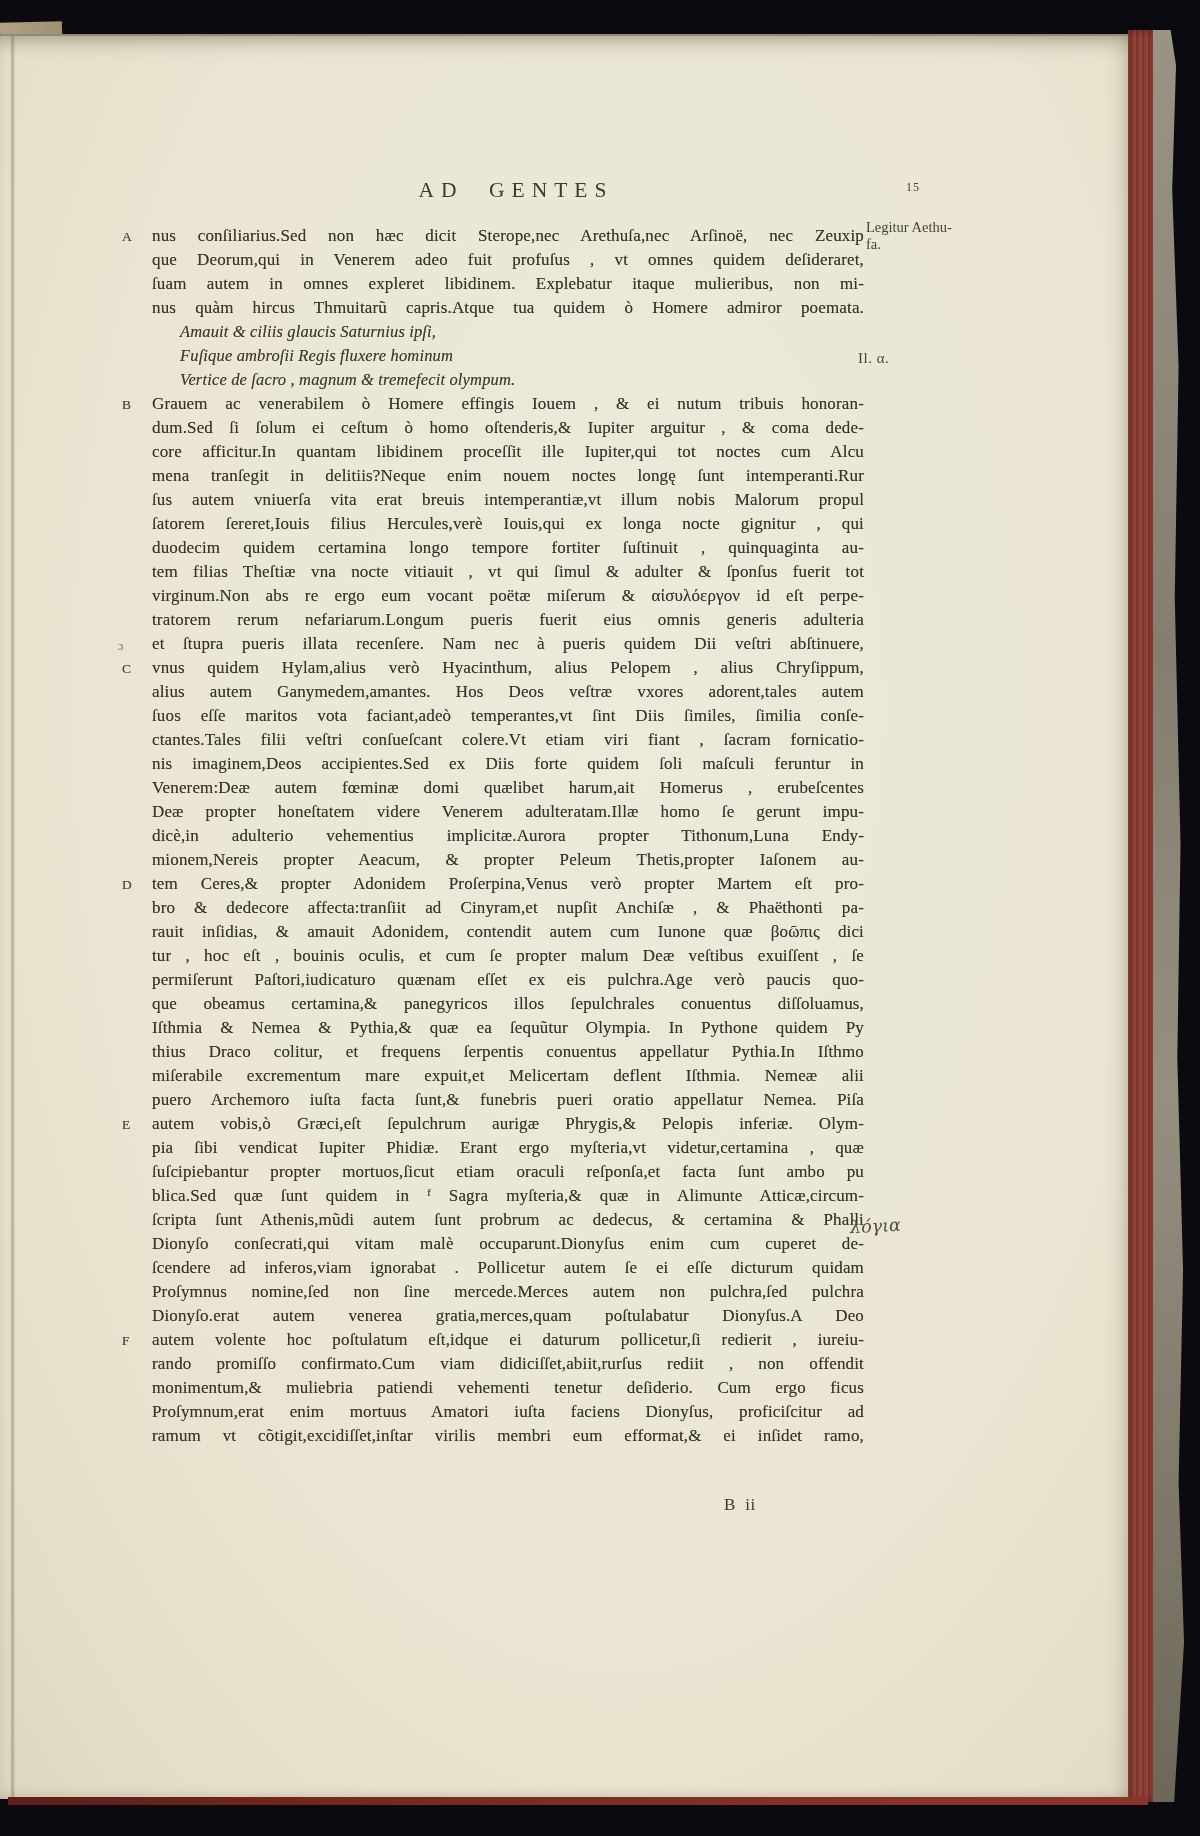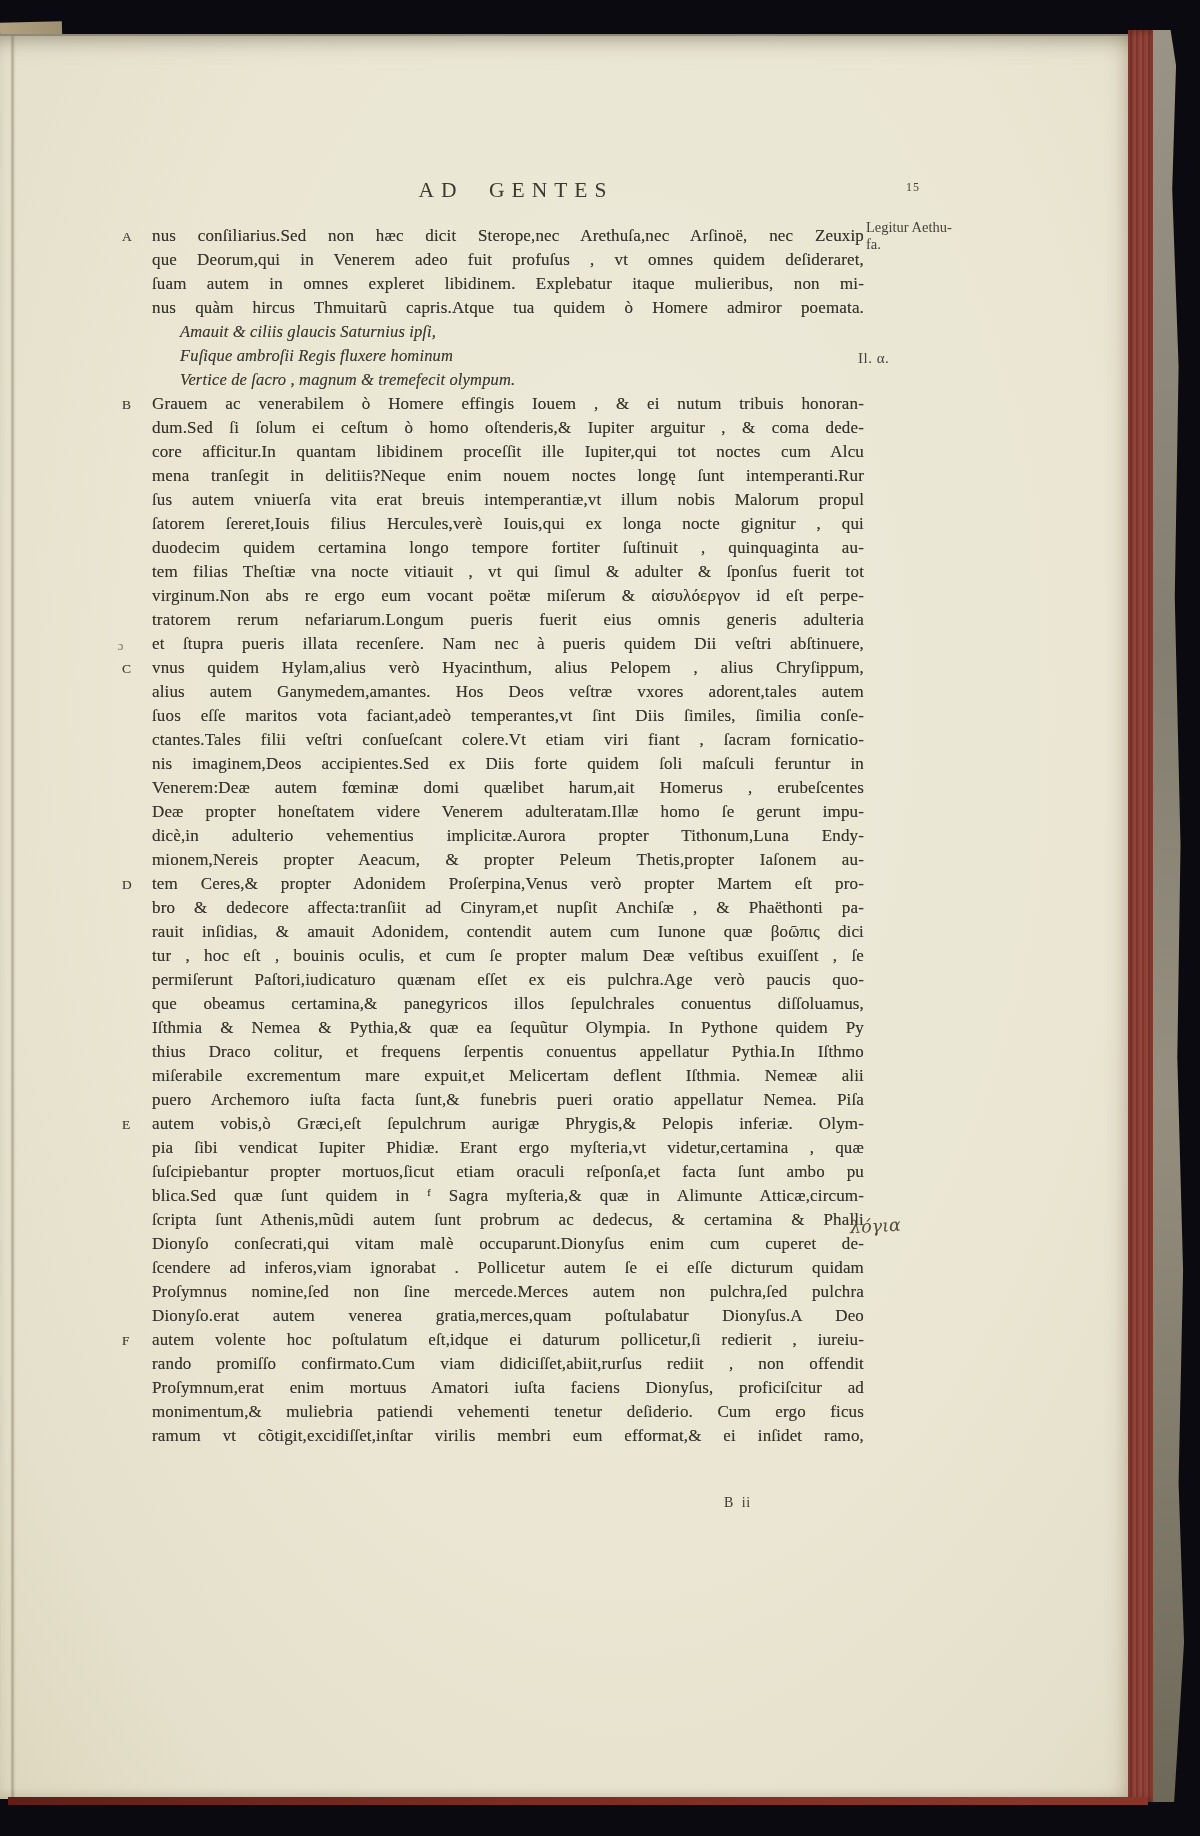--- a/index.html
+++ b/index.html
@@ -91,21 +91,21 @@
   .note-legitur{left:866px;top:183px;font-size:14.5px;line-height:17px;}
   .note-iliad{left:858px;top:314px;font-size:15px;letter-spacing:.5px;}
   .note-greek{
     left:850px;top:1180px;font-size:17.5px;font-style:italic;
     color:#564a3c;transform:rotate(-3deg);
     font-family:"DejaVu Serif","Liberation Serif",serif;
   }
 
   
   .signature{
-    position:absolute;left:724px;top:1459px;font-size:14px;color:#3a372e;
+    position:absolute;left:724px;top:1459px;font-size:17px;color:#3a372e;
     white-space:pre;letter-spacing:.5px;
   }
 </style>
 </head>
 <body>
 
 <div class="scene">
 
   <div class="corner-tab"></div>
 
@@ -159,22 +159,22 @@
         <div class="line">pia ſibi vendicat Iupiter Phidiæ.  Erant ergo myſteria,vt videtur,certamina , quæ</div>
         <div class="line">ſuſcipiebantur propter mortuos,ſicut etiam oraculi reſponſa,et facta ſunt ambo pu</div>
         <div class="line">blica.Sed quæ ſunt quidem in ᶠ Sagra myſteria,&amp; quæ in Alimunte Atticæ,circum-</div>
         <div class="line">ſcripta ſunt Athenis,mũdi autem ſunt probrum ac dedecus, &amp; certamina &amp; Phalli</div>
         <div class="line">Dionyſo conſecrati,qui vitam malè occuparunt.Dionyſus enim  cum  cuperet de-</div>
         <div class="line">ſcendere ad inferos,viam ignorabat . Pollicetur autem ſe ei eſſe  dicturum quidam</div>
         <div class="line">Proſymnus nomine,ſed non ſine mercede.Merces autem non pulchra,ſed  pulchra</div>
         <div class="line">Dionyſo.erat autem venerea gratia,merces,quam poſtulabatur Dionyſus.A Deo</div>
         <div class="line"><span class="mletter">F</span>autem volente hoc poſtulatum eſt,idque ei daturum pollicetur,ſi redierit , iureiu-</div>
         <div class="line">rando promiſſo confirmato.Cum viam didiciſſet,abiit,rurſus rediit , non  offendit</div>
+        <div class="line">monimentum,&amp; muliebria patiendi vehementi tenetur deſiderio. Cum ergo ficus</div>
         <div class="line">Proſymnum,erat enim mortuus  Amatori iuſta faciens Dionyſus, proficiſcitur ad</div>
-        <div class="line">monimentum,&amp; muliebria patiendi vehementi tenetur deſiderio. Cum ergo ficus</div>
         <div class="line">ramum vt cõtigit,excidiſſet,inſtar virilis membri eum efformat,&amp; ei inſidet ramo,</div>
       </div>
 
     <div class="note note-legitur">
       <div>Legitur Aethu-</div>
       <div>fa.</div>
     </div>
     <div class="note note-iliad">Il. α.</div>
     <div class="note note-greek">λόγια</div>
 

